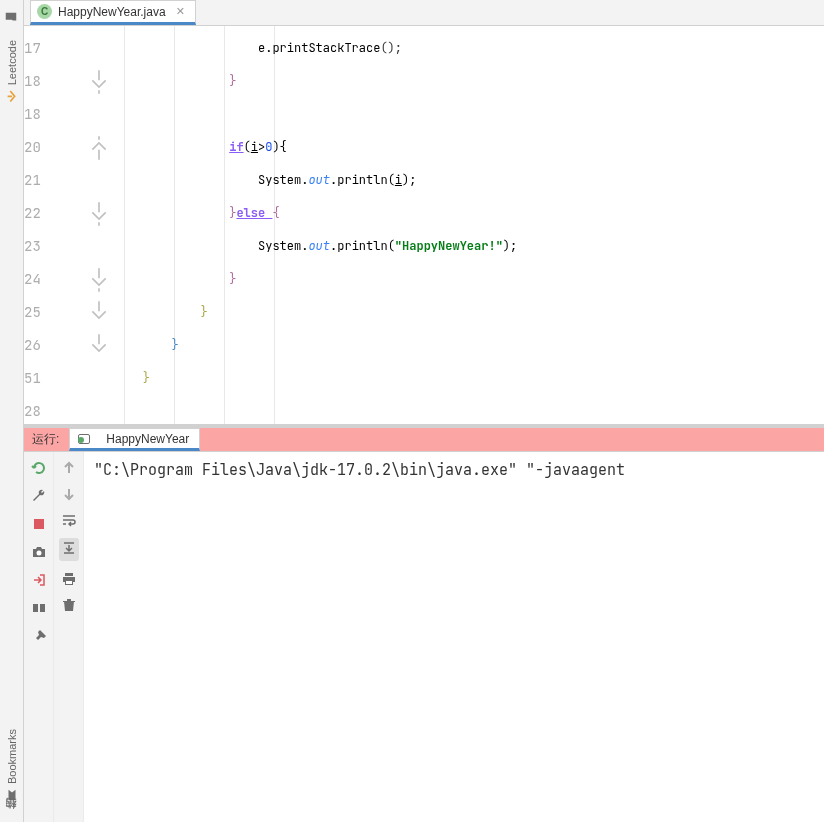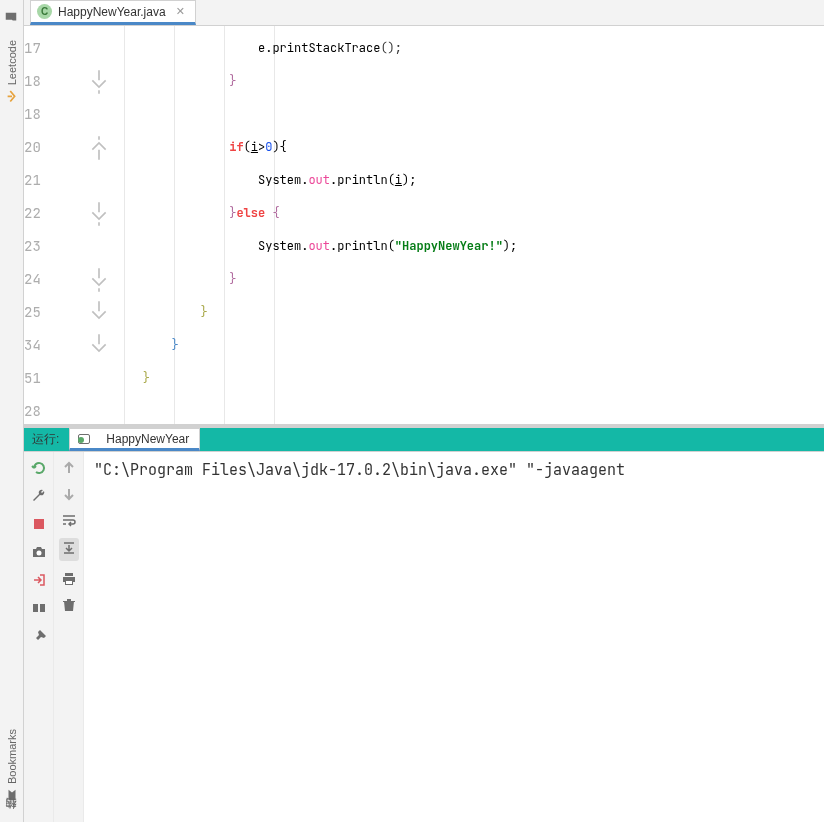--- a/index.html
+++ b/index.html
@@ -14,31 +14,31 @@
 .editor { flex:1; display:flex; min-height:0; background:#fff; font-family:"JetBrains Mono","Consolas",monospace; font-size:15px; overflow:hidden; }
 .gutter { width:60px; text-align:left; color:#adadad; padding:6px 8px 0 0; user-select:none; font-size:14px; }
 .gutter div { height:33px; line-height:33px; }
 .fold-col { width:30px; padding-top:6px; }
 .fold-col div { height:33px; display:flex; align-items:center; justify-content:center; color:#c0c0c0; }
 .fold-col svg { width:20px; height:24px; }
 .code-area { flex:1; padding-top:6px; position:relative; }
 .indent-guides { position:absolute; top:0; bottom:0; left:0; pointer-events:none; }
 .indent-guides .g { position:absolute; top:0; bottom:0; width:1px; background:#e8e8e8; }
 .code-line { height:33px; line-height:33px; white-space:pre; font-size:12px; position:relative; }
-.kw { color:#ef4444; font-weight:600; }
-.fld { color:#ec4899; }
+.kw { color:#8b5cf6; font-weight:600;text-decoration:underline; }
+.fld { color:#3b82f6; font-style:italic; }
 .str { color:#067d17; font-weight:600; }
 .num { color:#1750eb; }
 .par { color:#333; }
 .under { text-decoration:underline; text-decoration-style:solid; }
 .brace1 { color:#a9a94a; }
 .brace2 { color:#b06a9e; }
 .brace3 { color:#4a88c7; }
 .splitter { height:4px; background:#d1d1d1; cursor:row-resize; }
-.run-header { height:24px; background:#14b8a6; border-bottom:1px solid #d1d1d1; display:flex; align-items:center; padding-left:8px; gap:10px; font-size:12px; color:#333; }
+.run-header { height:24px; background:#fca5a5; border-bottom:1px solid #d1d1d1; display:flex; align-items:center; padding-left:8px; gap:10px; font-size:12px; color:#333; }
 .run-tab { background:#fff; border:1px solid #d1d1d1; border-bottom:3px solid #4a88c7; height:23px; display:flex; align-items:center; padding:0 10px 0 6px; gap:16px; }
 .run-panel { flex:0 0 370px; display:flex; min-height:0; }
 .run-tools1 { width:30px; background:#f3f3f3; border-right:1px solid #eaeaea; display:flex; flex-direction:column; align-items:center; padding-top:8px; gap:12px; }
 .run-tools2 { width:30px; background:#f3f3f3; border-right:1px solid #eaeaea; display:flex; flex-direction:column; align-items:center; padding-top:8px; gap:10px; }
 .run-tools1 svg,.run-tools2 svg { width:16px; height:16px; cursor:pointer; }
 .active-tool { background:#ddd; border-radius:3px; padding:2px; }
 .console { flex:1; background:#fff; padding:8px 10px; font-family:"JetBrains Mono","Consolas",monospace; font-size:15px; color:#333; white-space:pre; overflow:hidden; }
 .c-icon { width:15px; height:15px; border-radius:50%; background:#a7d7a7; display:inline-flex; align-items:center; justify-content:center; font-size:10px; color:#3a7a3a; font-weight:bold; font-family:Arial; }
 .run-icon { width:14px; height:14px; display:inline-block; position:relative; }
 .green-dot { position:absolute; width:6px; height:6px; border-radius:50%; background:#59a869; left:2px; top:5px; }
@@ -85,21 +85,21 @@
     <div class="gutter">
       <div>17</div>
       <div>18</div>
       <div>18</div>
       <div>20</div>
       <div>21</div>
       <div>22</div>
       <div>23</div>
       <div>24</div>
       <div>25</div>
-      <div>34</div>
+      <div>26</div>
       <div>51</div>
       <div>28</div>
     </div>
     <div class="fold-col">
       <div></div>
       <div>
           <svg viewBox="0 0 12 14">
             <path fill="none" stroke="#c0c0c0" d="M6 0v6M2 6l4 4 4-4M6 14v-2"></path>
           </svg>
         </div>

